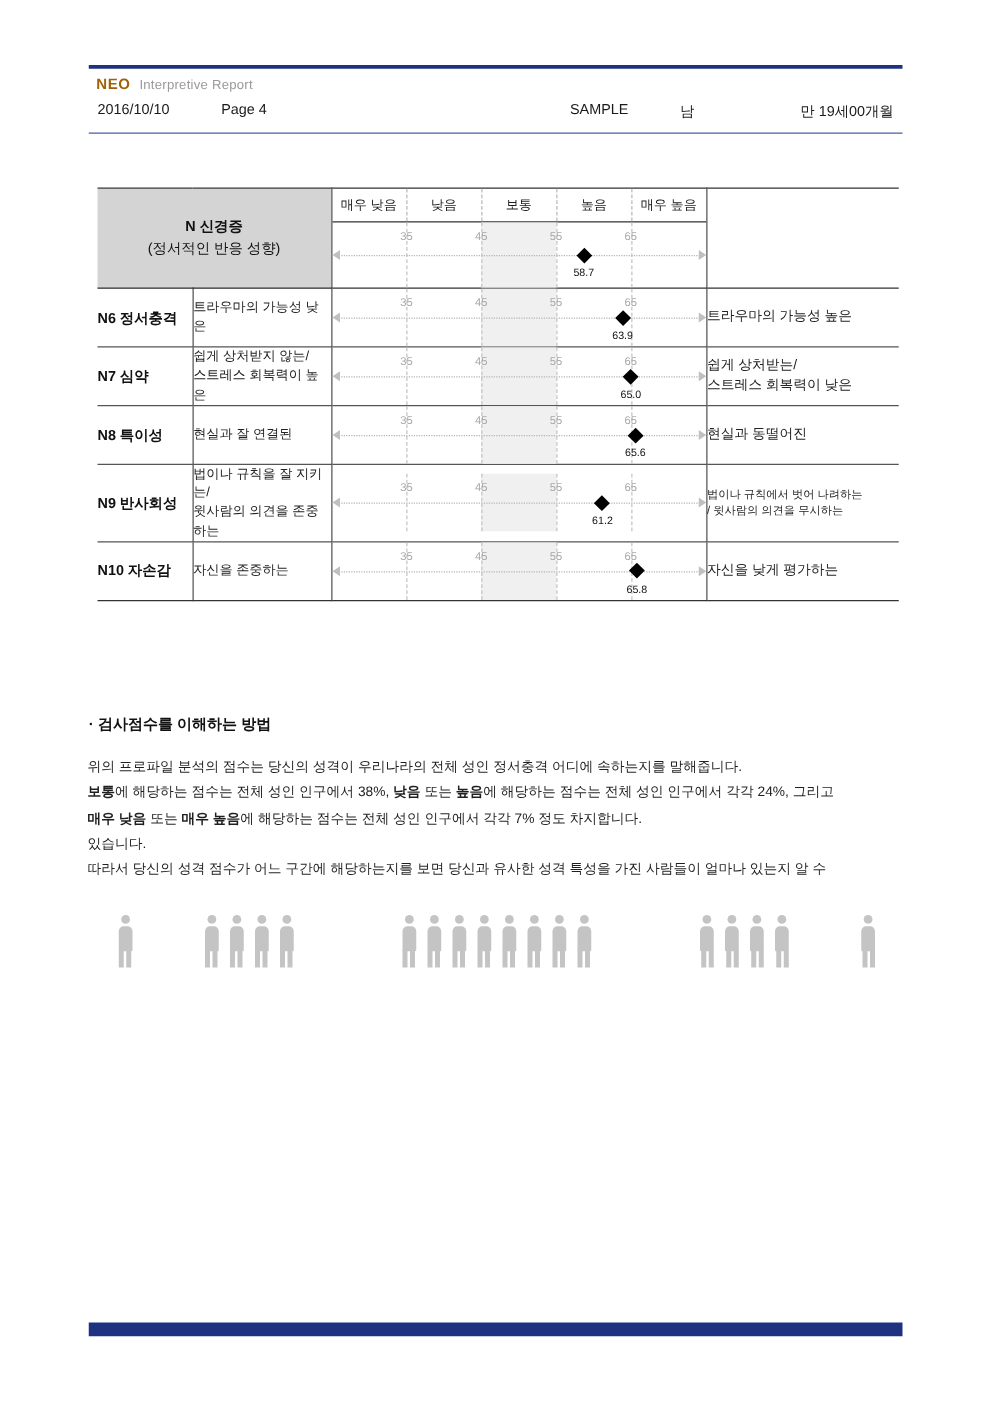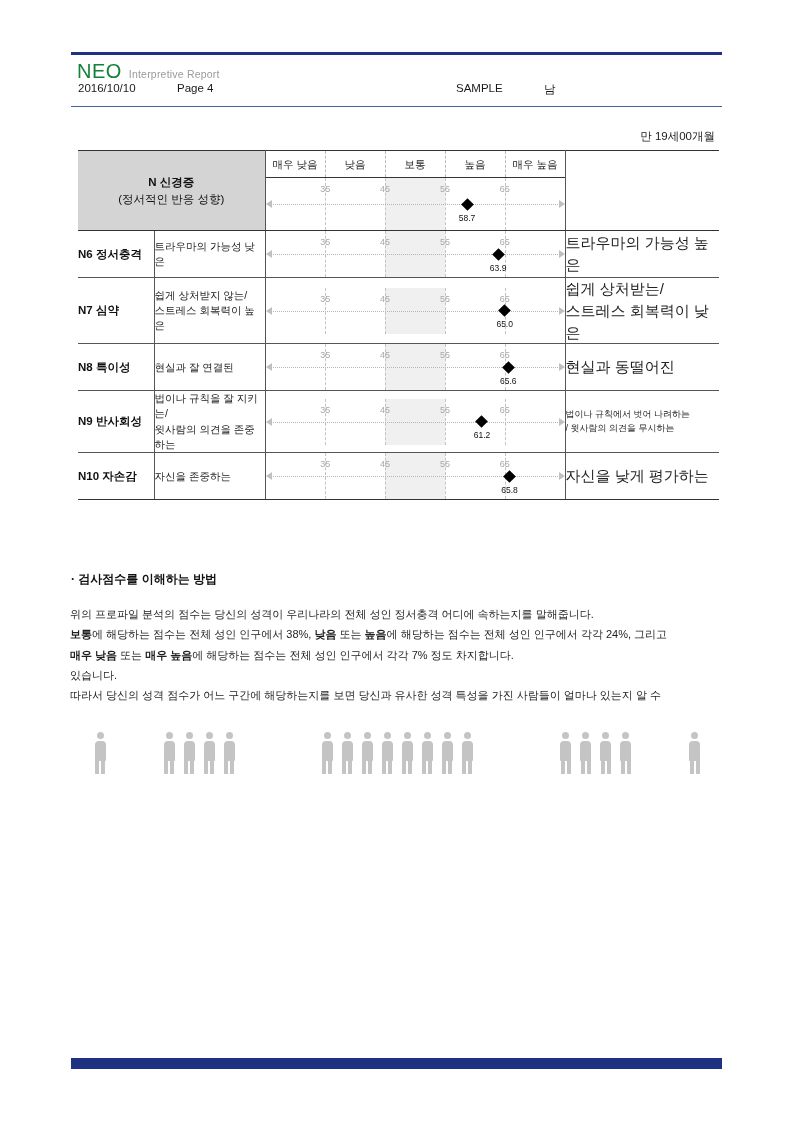--- a/index.html
+++ b/index.html
@@ -43,42 +43,42 @@
   .header-inner {
     padding: 5px 6px 4px 6px;
   }
   .logo-line {
     display: flex;
     align-items: baseline;
     gap: 7px;
     height: 17px;
   }
   .logo-neo {
-    font-size: 20px;
-    font-weight: normal;
+    font-size: 12px;
+    font-weight: bold;
     letter-spacing: 0.5px;
-    color: #15803d;
+    color: #a16207;
   }
   .logo-sub {
     font-size: 10.5px;
     color: #9a9a9a;
     letter-spacing: 0.2px;
   }
   .meta-line {
     position: relative;
     height: 20px;
     margin-top: 3px;
     font-size: 11.5px;
     color: #1a1a1a;
   }
   .meta-date { position: absolute; left: 1px; top: 2px; }
   .meta-page { position: absolute; left: 100px; top: 2px; }
   .meta-name { position: absolute; left: 379px; top: 2px; text-align: center; }
   .meta-sex  { position: absolute; left: 467px; top: 2px; }
-  .meta-age  { position: absolute; right: 1px; top: 2px; margin-top: 47px; }
+  .meta-age  { position: absolute; right: 1px; top: 2px; }
 
   
   .ptable {
     position: absolute;
     left: 78px;
     top: 150px;
     width: 641px;
     border-collapse: collapse;
     table-layout: fixed;
   }
@@ -149,21 +149,21 @@
     white-space: nowrap;
   }
   .left-desc {
     font-size: 10.5px;
     color: #222;
     padding: 7px 5px 7px 7px;
     line-height: 1.45;
     border-right: 1px solid #555;
   }
   .right-desc {
-    font-size: 15px;
+    font-size: 11px;
     color: #222;
     padding: 7px 5px 7px 8px;
     line-height: 1.45;
   }
   .right-desc.small { font-size: 9px; line-height: 1.5; }
 
   
   .plot {
     position: relative;
     height: 46px;

